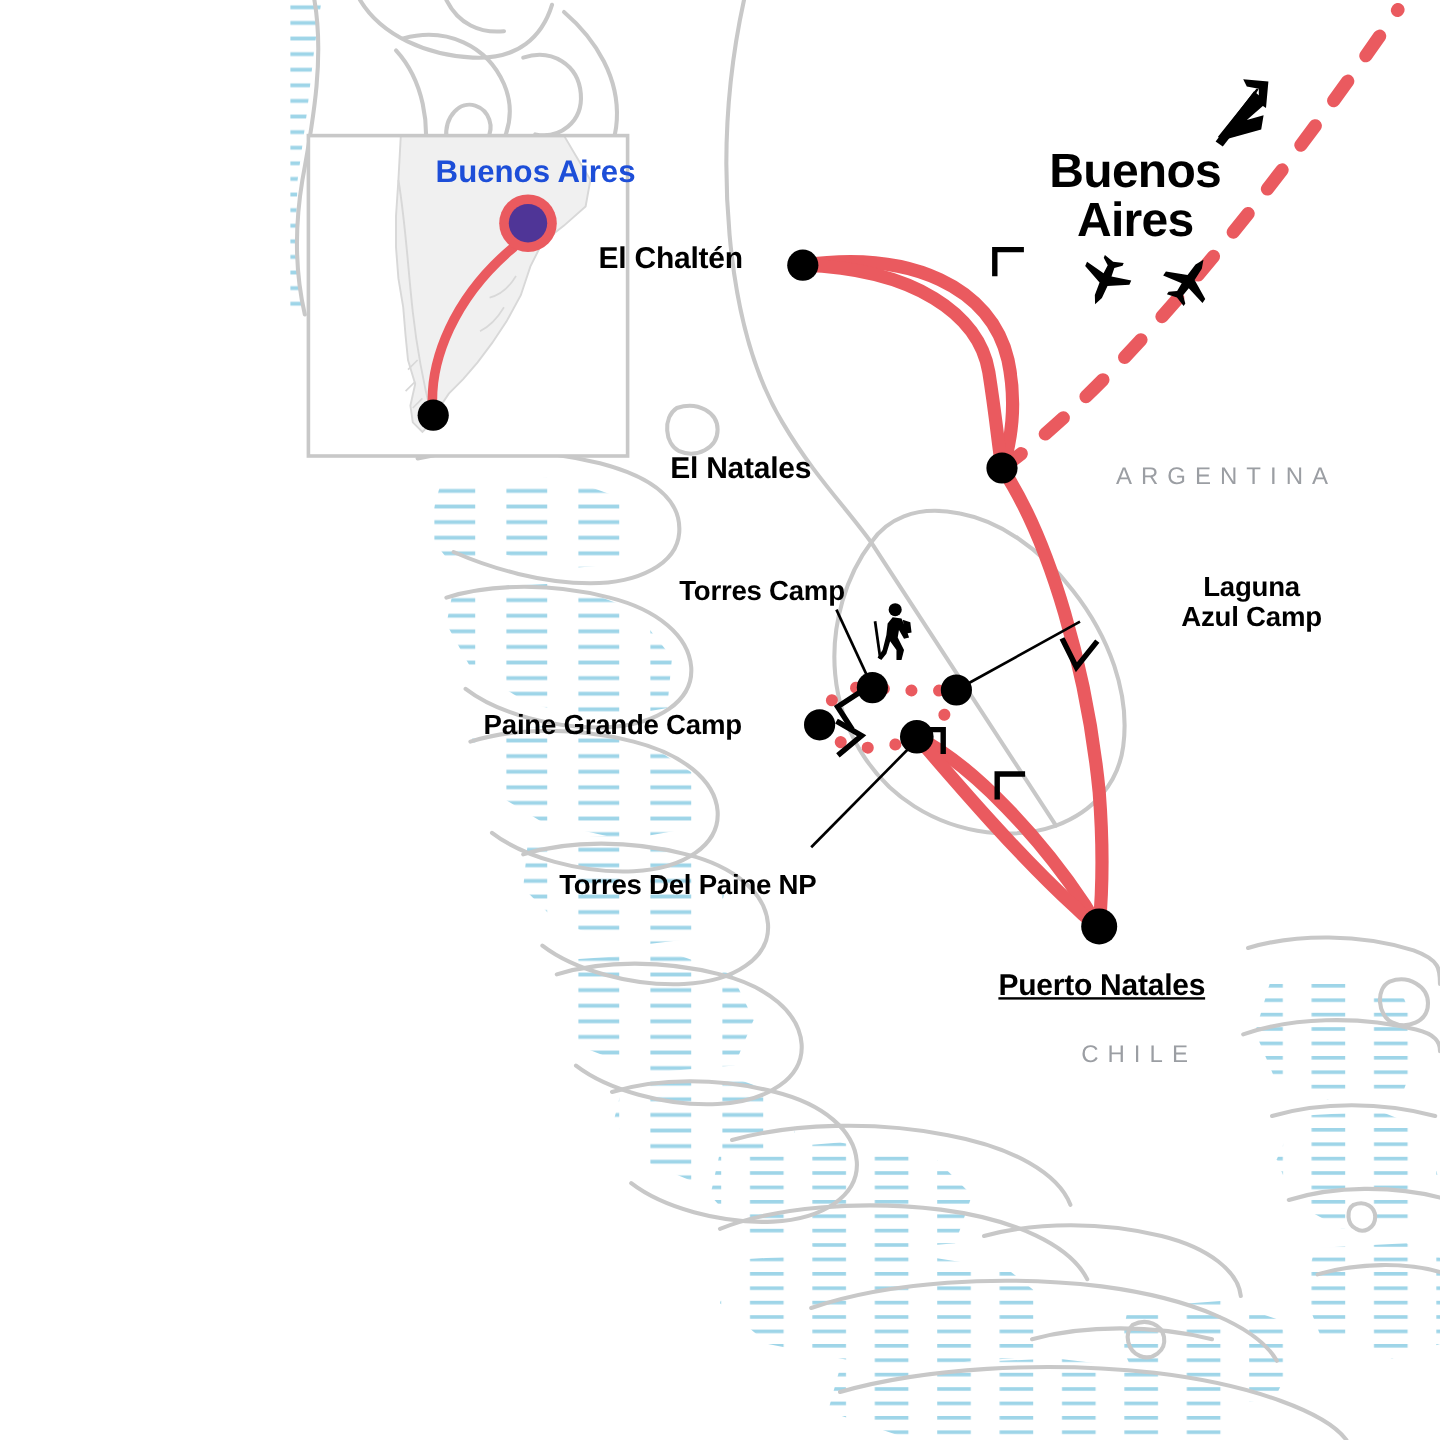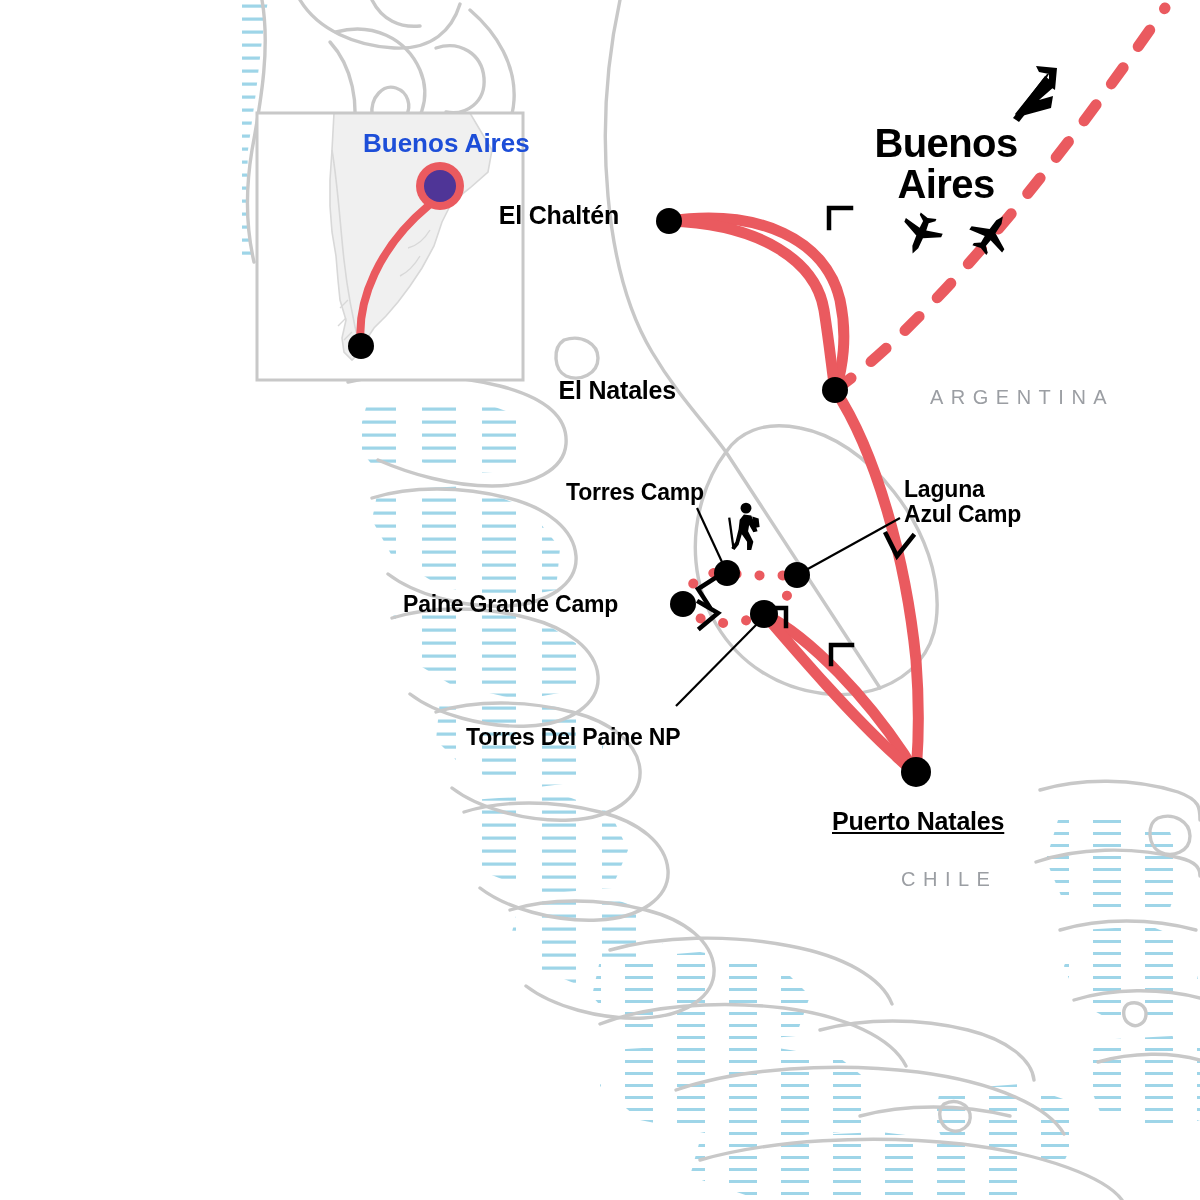--- a/index.html
+++ b/index.html
@@ -216,21 +216,21 @@
   </div>
 
   <div class="lbl city-lbl" style="left:619px; top:159px; transform:translateX(-100%);margin-top:43px;">El Chaltén</div>
 
   <div class="lbl city-lbl" style="left:676px; top:377px; transform:translateX(-100%);">El Natales</div>
 
   <div class="lbl city-lbl" style="left:832px; top:808px;text-decoration:underline;">Puerto Natales</div>
 
   <div class="lbl camp-lbl" style="left:566px; top:480px;">Torres Camp</div>
 
-  <div class="lbl camp-lbl two-line" style="left:904px; top:477px; width:160px;"><span>Laguna</span><br><span>Azul Camp</span></div>
+  <div class="lbl camp-lbl two-line" style="left:963px; top:477px; width:160px;text-align:center;"><span>Laguna</span><br><span>Azul Camp</span></div>
 
   <div class="lbl camp-lbl" style="left:403px; top:592px;">Paine Grande Camp</div>
 
   <div class="lbl camp-lbl" style="left:466px; top:725px;">Torres Del Paine NP</div>
 
   <div class="country-lbl" style="left:930px; top:386px;">ARGENTINA</div>
 
   <div class="country-lbl" style="left:879px; top:868px;margin-left:22px;">CHILE</div>
 
 </div>

